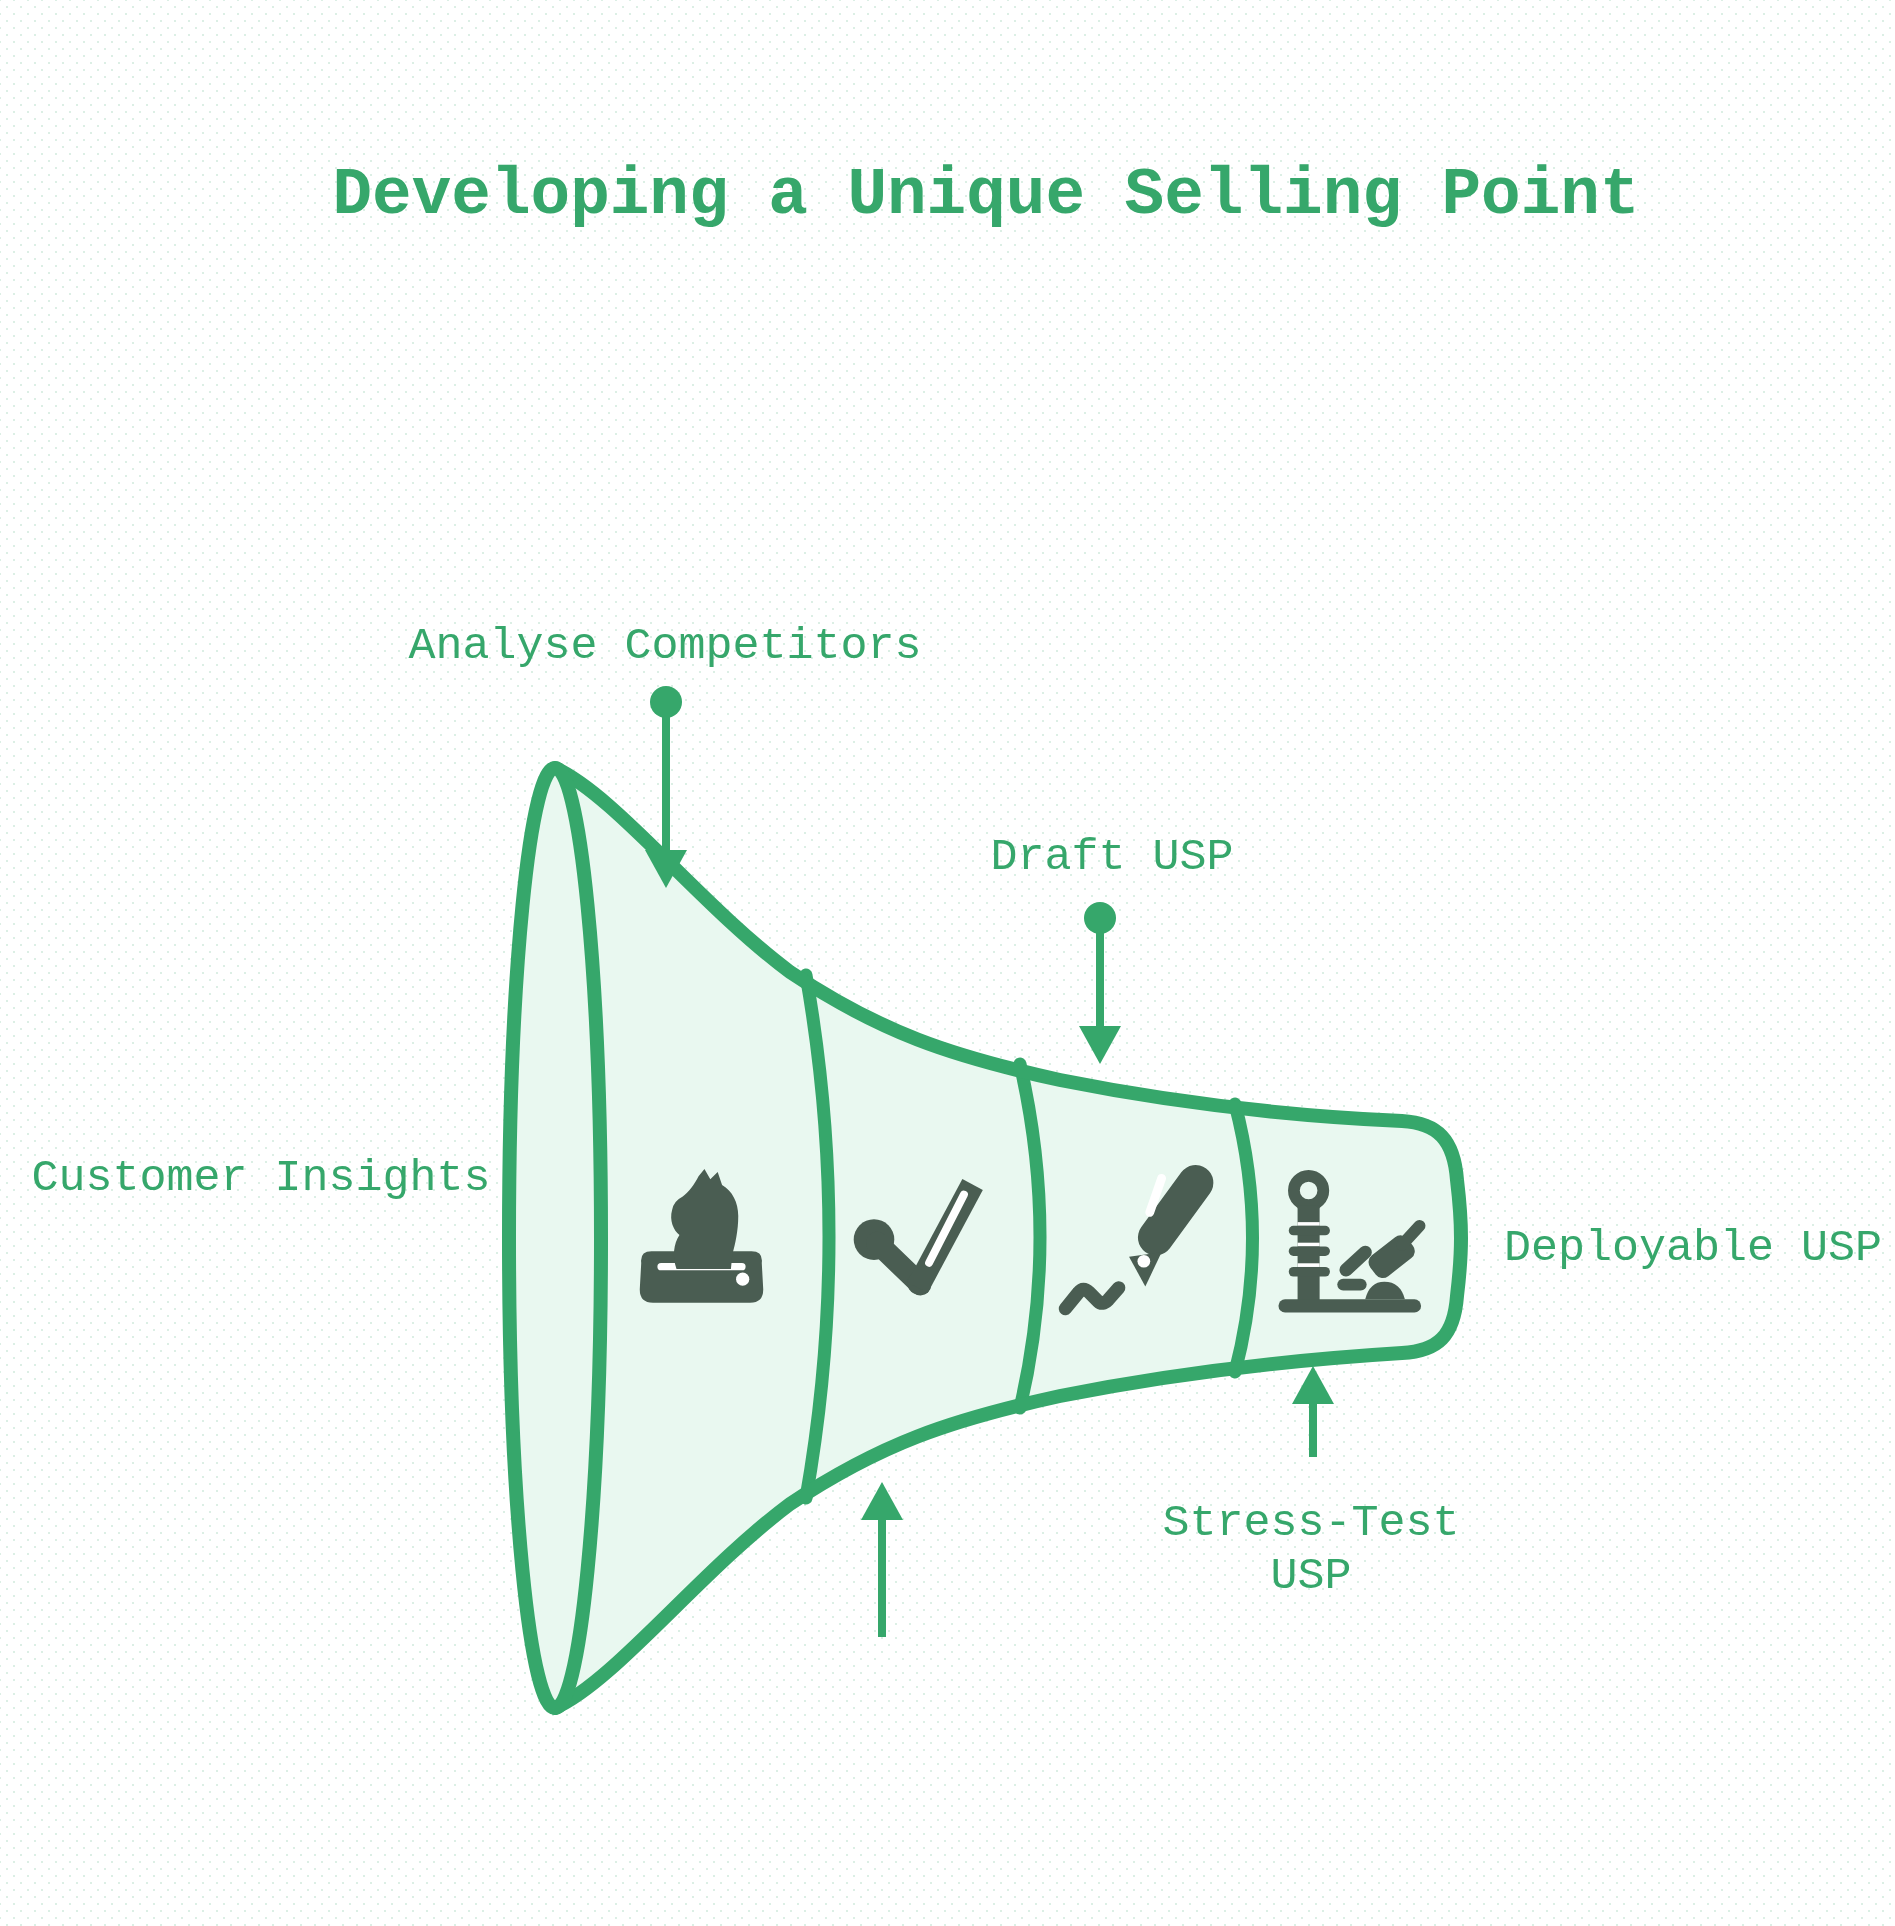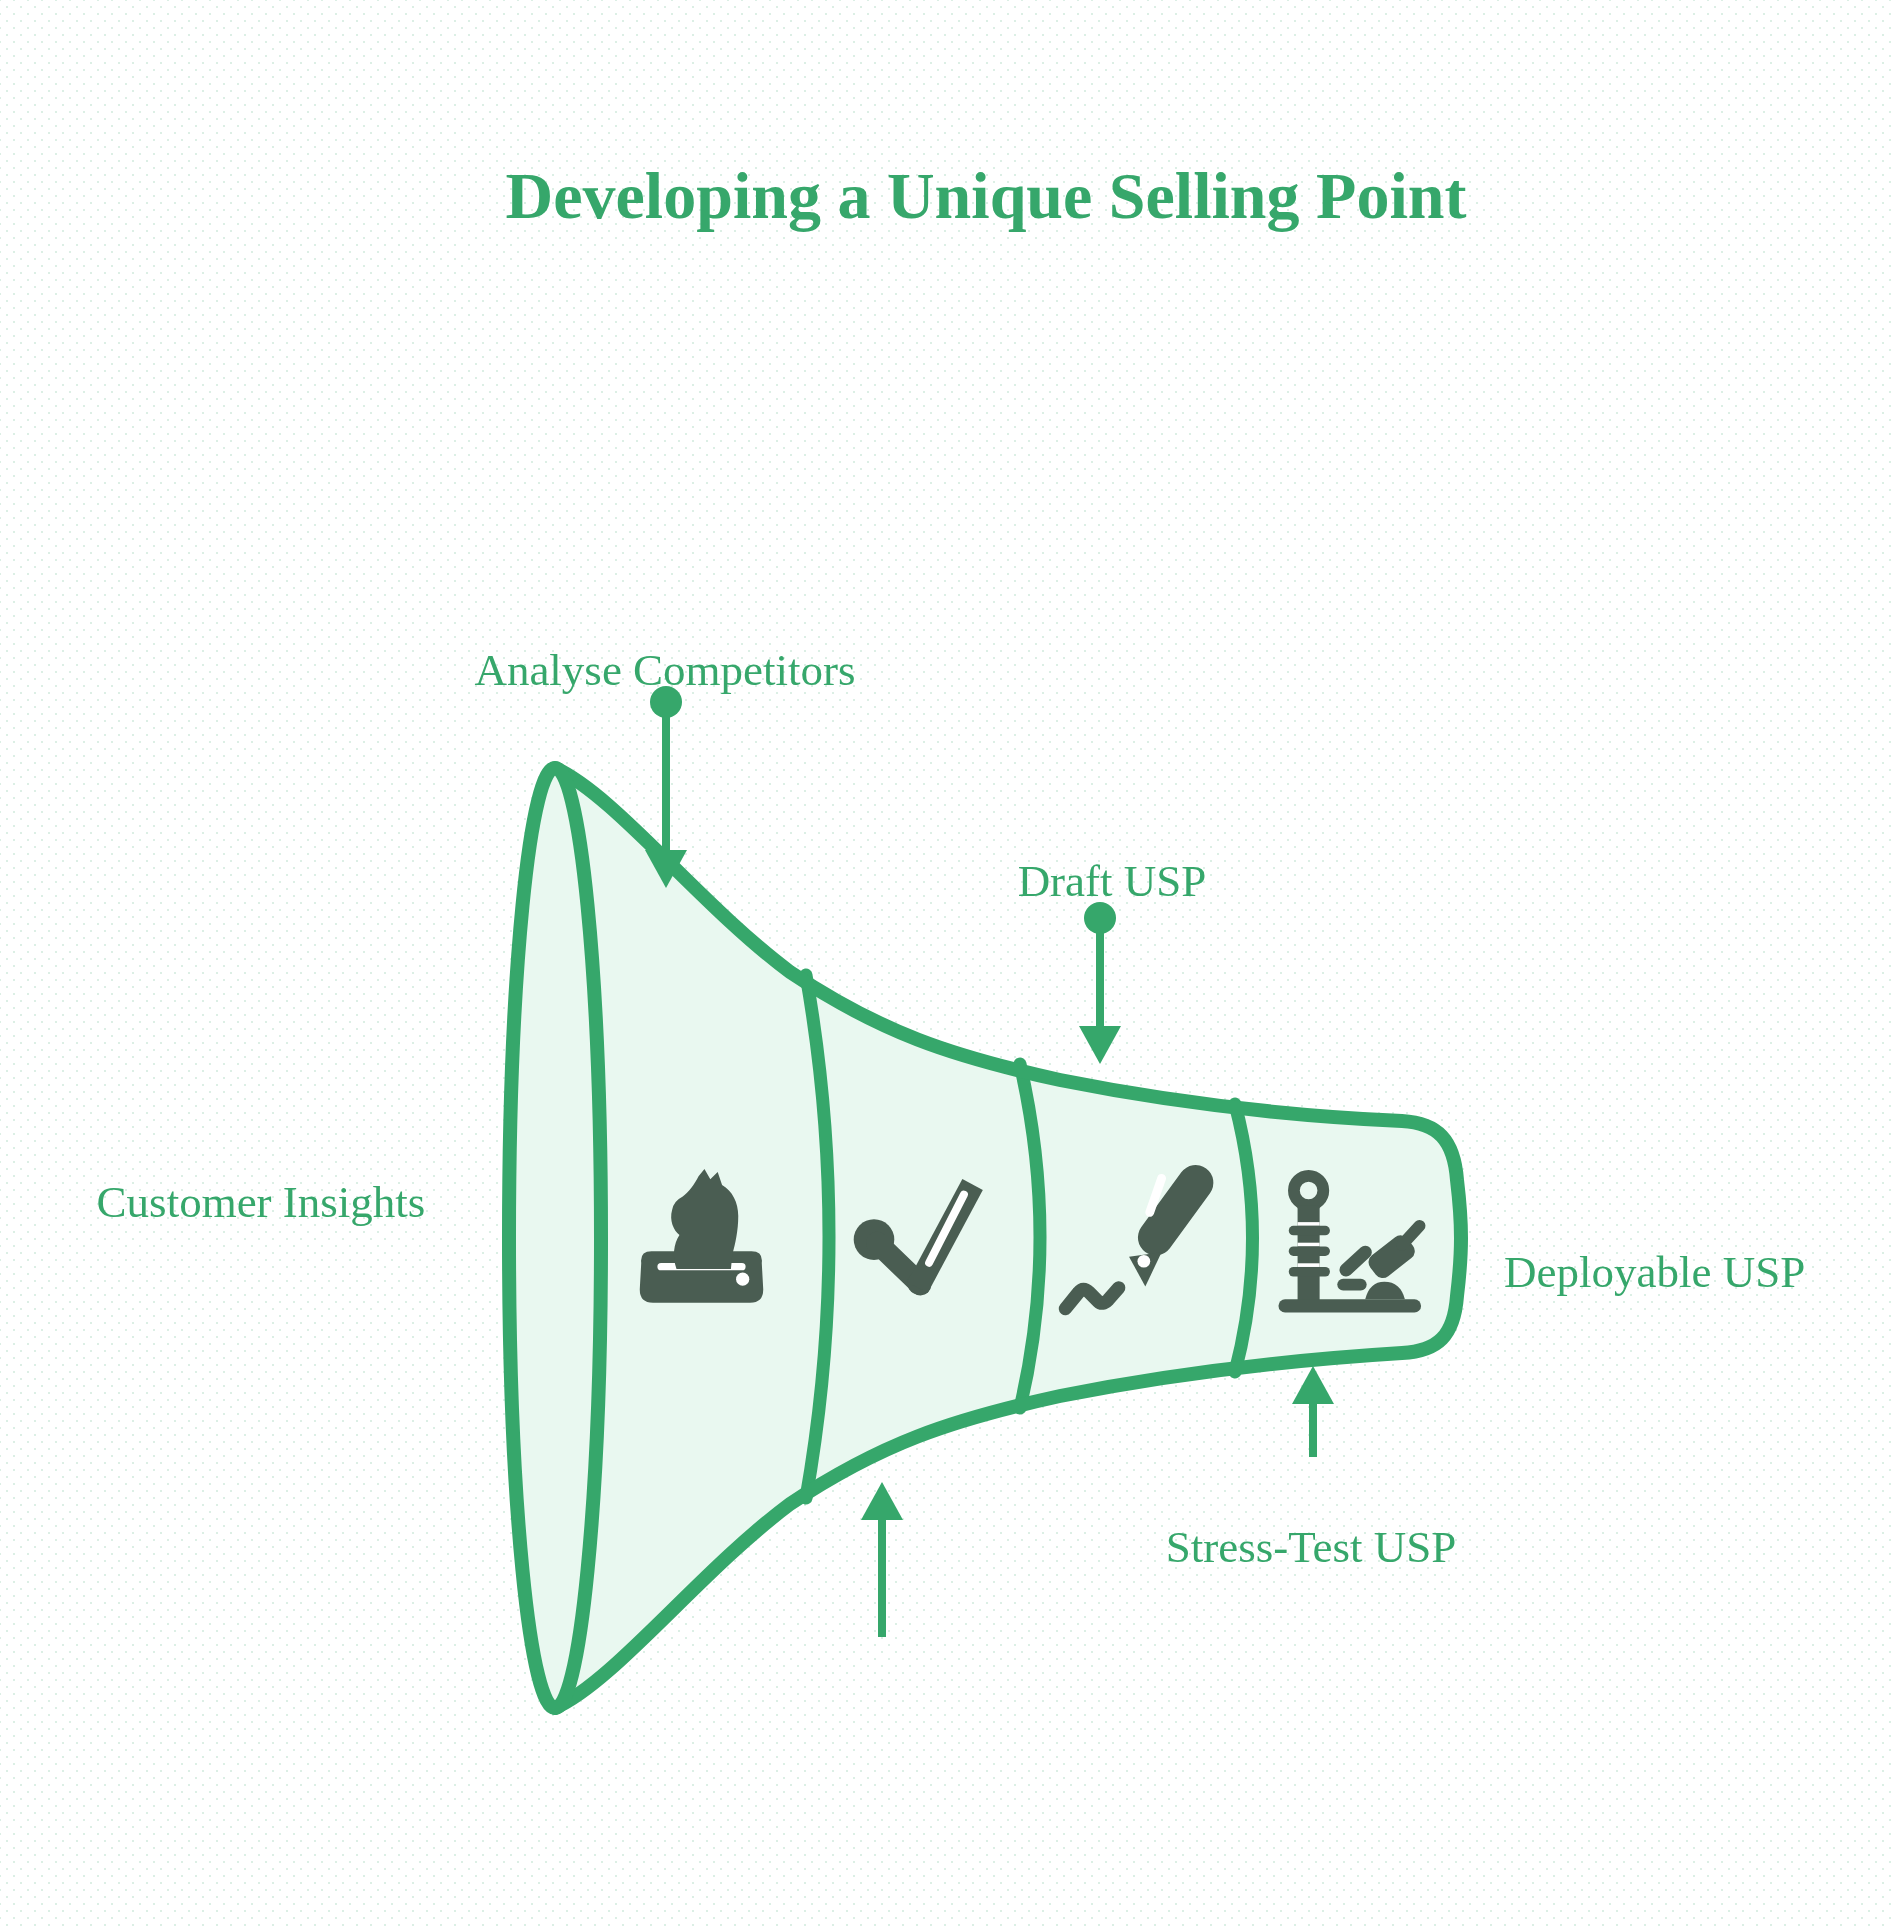--- a/index.html
+++ b/index.html
@@ -6,38 +6,38 @@
   .canvas{
     position:relative;
     width:1895px;height:1926px;
     overflow:hidden;
     background-color:var(--background,#fff);
     background-image:
       radial-gradient(var(--dot,#dcefe5) 1.2px, transparent 1.4px),
       radial-gradient(var(--dot,#dcefe5) 1.2px, transparent 1.4px);
     background-size:14px 14px;
     background-position:0 0,7px 7px;
-    font-family:Liberation Serif, serif;
+    font-family:Liberation Mono, monospace;
   }
   .diagram-svg{position:absolute;left:0;top:0;}
   .fillbody{fill:var(--funnel_fill,#e9f8f0);}
   .outline{fill:none;stroke:var(--accent,#36a76b);stroke-width:14;stroke-linejoin:round;stroke-linecap:round;}
   .mouth{fill:var(--funnel_fill,#e9f8f0);stroke:var(--accent,#36a76b);stroke-width:14;}
   .divider{fill:none;stroke:var(--accent,#36a76b);stroke-width:13;stroke-linecap:round;}
   .arrowline{stroke:var(--accent,#36a76b);stroke-width:8;}
   .arrowfill{fill:var(--accent,#36a76b);}
   .ic{fill:var(--icon,#4a5d52);}
   .ics{stroke:var(--icon,#4a5d52);fill:none;}
   .icw{fill:#ffffff;}
   .icws{stroke:#ffffff;fill:none;}
   .lbl{
     position:absolute;
     color:var(--accent,#36a76b);
     font-size:45px;line-height:1.18;
-    text-align:center;white-space:pre-line;margin-top:24px;
+    text-align:center;white-space:pre-line;
   }
   .page-title{
     position:absolute;
     left:986px;top:158px;transform:translateX(-50%);
     color:var(--accent,#36a76b);
     font-size:66px;font-weight:bold;white-space:nowrap;
   }
   .lbl-analyse{left:405px;top:620px;width:520px;}
   .lbl-draft{left:912px;top:831px;width:400px;}
   .lbl-customer{left:11px;top:1152px;width:500px;}

